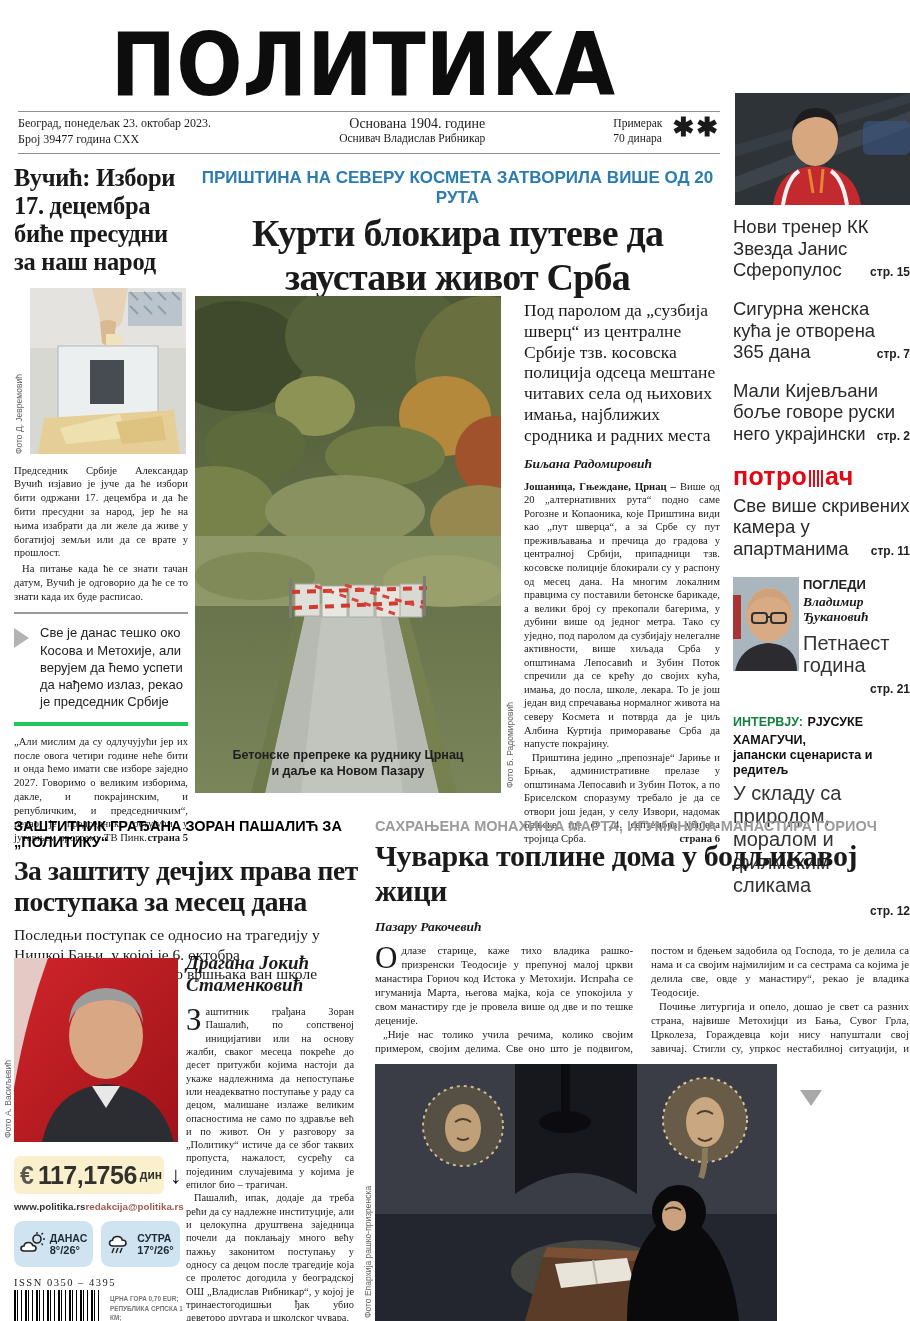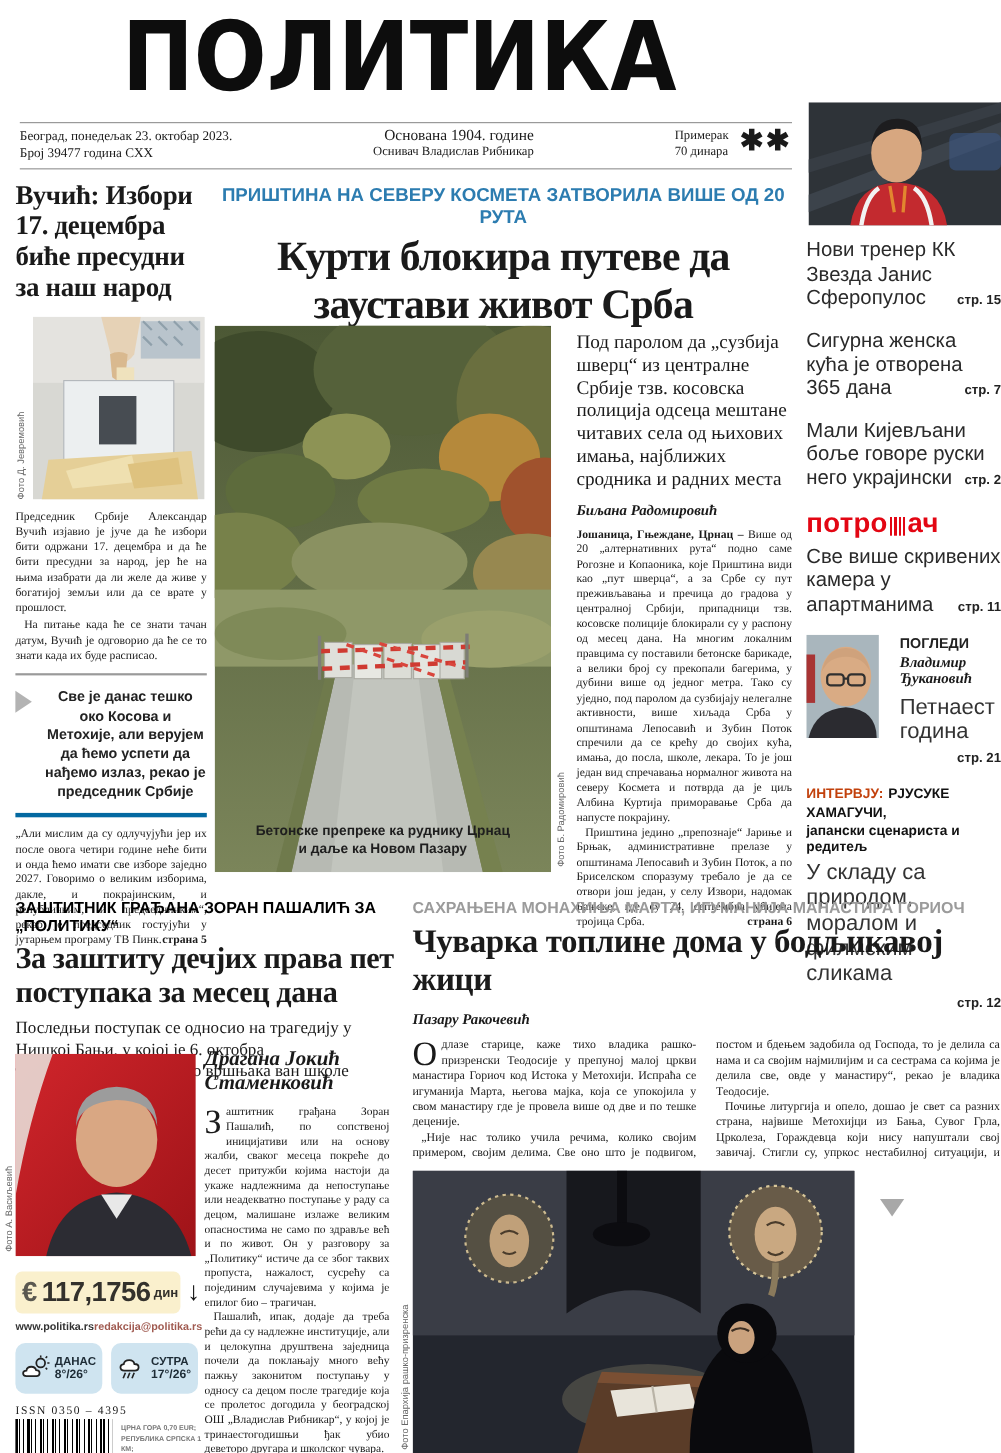--- a/index.html
+++ b/index.html
@@ -1,43 +1,43 @@
 <!DOCTYPE html>
 <html><head>
 <meta charset="utf-8">
 <style>
   html,body{margin:0;padding:0;background:#e8e8e8}
   .page{position:relative;width:910px;height:1321px;margin:0 auto;background:#fff;overflow:hidden;
         font-family:"Liberation Serif",serif;color:#1a1a1a}
   .rule{position:absolute;left:18px;width:702px;height:1px;background:#8f8f8f}
   
-  .masthead{position:absolute;top:2px;left:0;width:726px;text-align:center}
+  .masthead{position:absolute;top:14px;left:0;width:726px;text-align:center}
   .masthead h1{margin:0;font-family:"DejaVu Sans",sans-serif;font-weight:bold;font-size:78px;
                letter-spacing:0px;transform:scaleY(1.12);transform-origin:top;color:#0d0d0d}
   .dateline{position:absolute;top:116px;left:18px;width:702px;display:flex;justify-content:space-between;align-items:flex-start}
   .dl-left{font-size:12px;line-height:1.3}
   .dl-center{text-align:right}
   .dl-center .l1{font-size:14px}
   .dl-center .l2{font-size:11.5px}
   .dl-right{display:flex;gap:10px;align-items:flex-start}
   .dl-right .price{font-size:11.5px;line-height:1.3;text-align:left}
   .stars{font-size:26px;font-weight:bold;line-height:.9;letter-spacing:2px}
   .pageref{float:right;font-weight:bold}
   .vcredit{position:absolute;writing-mode:vertical-rl;transform:rotate(180deg);
            font-family:"Liberation Sans",sans-serif;font-size:8.5px;color:#666;white-space:nowrap}
   
   .vucic{position:absolute;left:14px;top:164px;width:174px}
   .vucic h2{margin:0;font-size:24.5px;line-height:1.14;font-weight:bold;letter-spacing:-.3px}
   .v-photo{position:relative;margin-top:12px;padding-left:16px;height:166px}
   .v-body{margin-top:10px;font-size:10.6px;line-height:1.3;text-align:justify}
   .v-body p{margin:0 0 2px 0;text-indent:8px}
   .v-body p.first{text-indent:0}
-  .pullquote{position:relative;margin:9px 0;border-top:2px solid #9a9a9a;border-bottom:4px solid #0369a1;
-             padding:10px 0 11px 26px;font-family:"Liberation Sans",sans-serif;font-weight:bold;
-             font-size:13px;line-height:1.33;color:#222;text-align:center}
+  .pullquote{position:relative;margin:9px 0;border-top:2px solid #9a9a9a;border-bottom:4px solid #22c55e;
+             padding:10px 0 11px 26px;font-family:"Liberation Sans",sans-serif;font-weight:normal;
+             font-size:13px;line-height:1.33;color:#222;text-align:left}
   .pq-tri{position:absolute;left:0;top:14px;width:0;height:0;border-left:15px solid #b3b3b3;
           border-top:10px solid transparent;border-bottom:10px solid transparent}
   
   .main-art{position:absolute;left:195px;top:168px;width:525px}
   .kicker-blue{color:#2c7cb0;font-family:"Liberation Sans",sans-serif;font-weight:bold;font-size:17px;text-align:center}
   .main-art h2{margin:3px 0 0 0;text-align:center;font-size:38px;line-height:1.16;font-weight:bold;letter-spacing:-.8px}
   .m-photo{position:absolute;left:0;top:128px;width:306px;height:497px;overflow:hidden}
   .m-caption{position:absolute;left:50%;transform:translateX(-50%);bottom:14px;width:240px;text-align:center;
              font-family:"Liberation Sans",sans-serif;font-weight:bold;font-size:12.5px;line-height:1.3;color:#1e1e1e}
   .m-text{position:absolute;left:329px;top:132px;width:196px}
@@ -50,26 +50,26 @@
   .leadin{font-weight:bold}
   
   .coach{position:absolute;left:735px;top:93px;width:175px;height:112px}
   .sidebar{position:absolute;left:733px;top:216px;width:177px;font-family:"Liberation Sans",sans-serif}
   .sb-item{font-size:18.5px;line-height:1.17;color:#2a2a2a;margin-bottom:17px}
   .pageref-s{float:right;font-weight:bold;font-size:12px;color:#222;margin-top:6px}
   .potro{display:flex;align-items:center;margin:2px 0 4px 0}
   .potro .txt{color:#e30613;font-weight:bold;font-size:25px;letter-spacing:.3px}
   .potro .bars{display:inline-block;width:15px;height:17px;margin:4px 1px 0 2px;
                background:repeating-linear-gradient(90deg,#e30613 0 2px,transparent 2px 4px)}
-  .pogledi{display:flex;gap:19px;margin:14px 0 16px 0}
+  .pogledi{display:flex;gap:4px;margin:14px 0 16px 0}
   .pg-photo{width:66px;height:94px;flex:none}
   .pg-label{font-weight:bold;font-size:13px;color:#222}
   .pg-author{font-family:"Liberation Serif",serif;font-style:italic;font-weight:bold;font-size:13.5px;line-height:1.15;margin-top:2px}
   .pg-title{font-size:20px;line-height:1.1;color:#333;margin-top:7px}
-  .iv-label{color:#c2410c;font-weight:bold;font-size:12.5px}
+  .iv-label{color:#15803d;font-weight:bold;font-size:12.5px}
   .iv-who{font-weight:bold;font-size:12.5px;color:#111}
   .iv-who2{font-weight:bold;font-size:12.5px;color:#111;line-height:1.2}
   .iv-title{font-size:20px;line-height:1.16;color:#333;margin-top:4px}
   
   .pasalic{position:absolute;left:14px;top:818px;width:352px}
   .kicker-sm{font-family:"Liberation Sans",sans-serif;font-weight:bold;font-size:14.5px}
   .pasalic .kicker-sm{color:#000000}
   .pasalic h3{margin:5px 0 0 0;font-size:27.5px;line-height:1.13;font-weight:bold;letter-spacing:-.4px}
   .deck{margin-top:8px;font-size:15.5px;line-height:1.26}
   .p-photo{position:absolute;left:0;top:140px;width:164px;height:184px}

